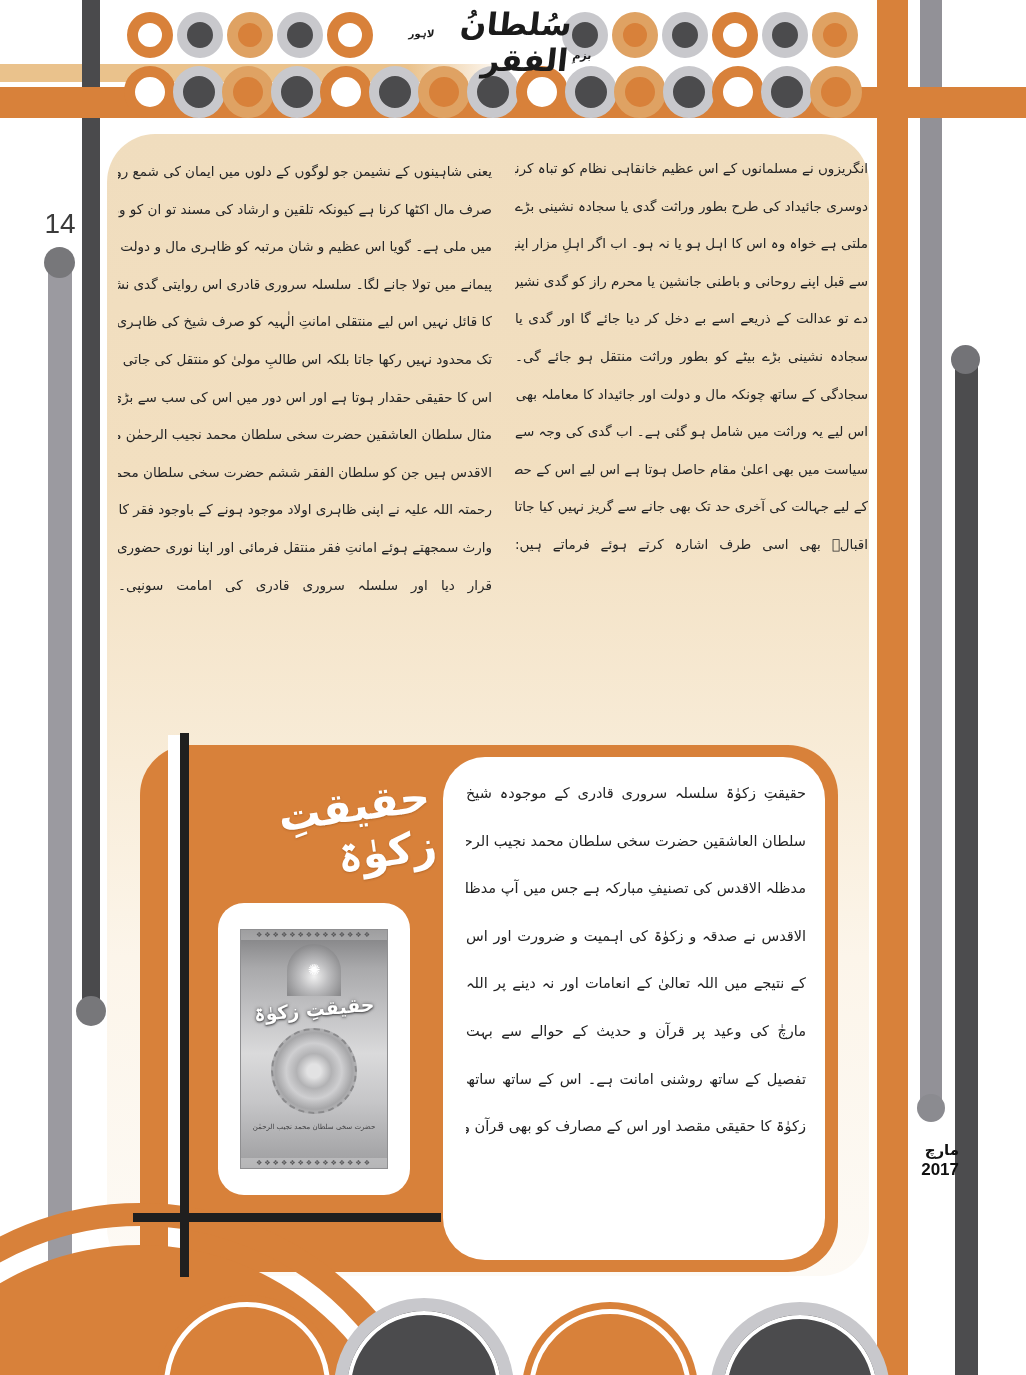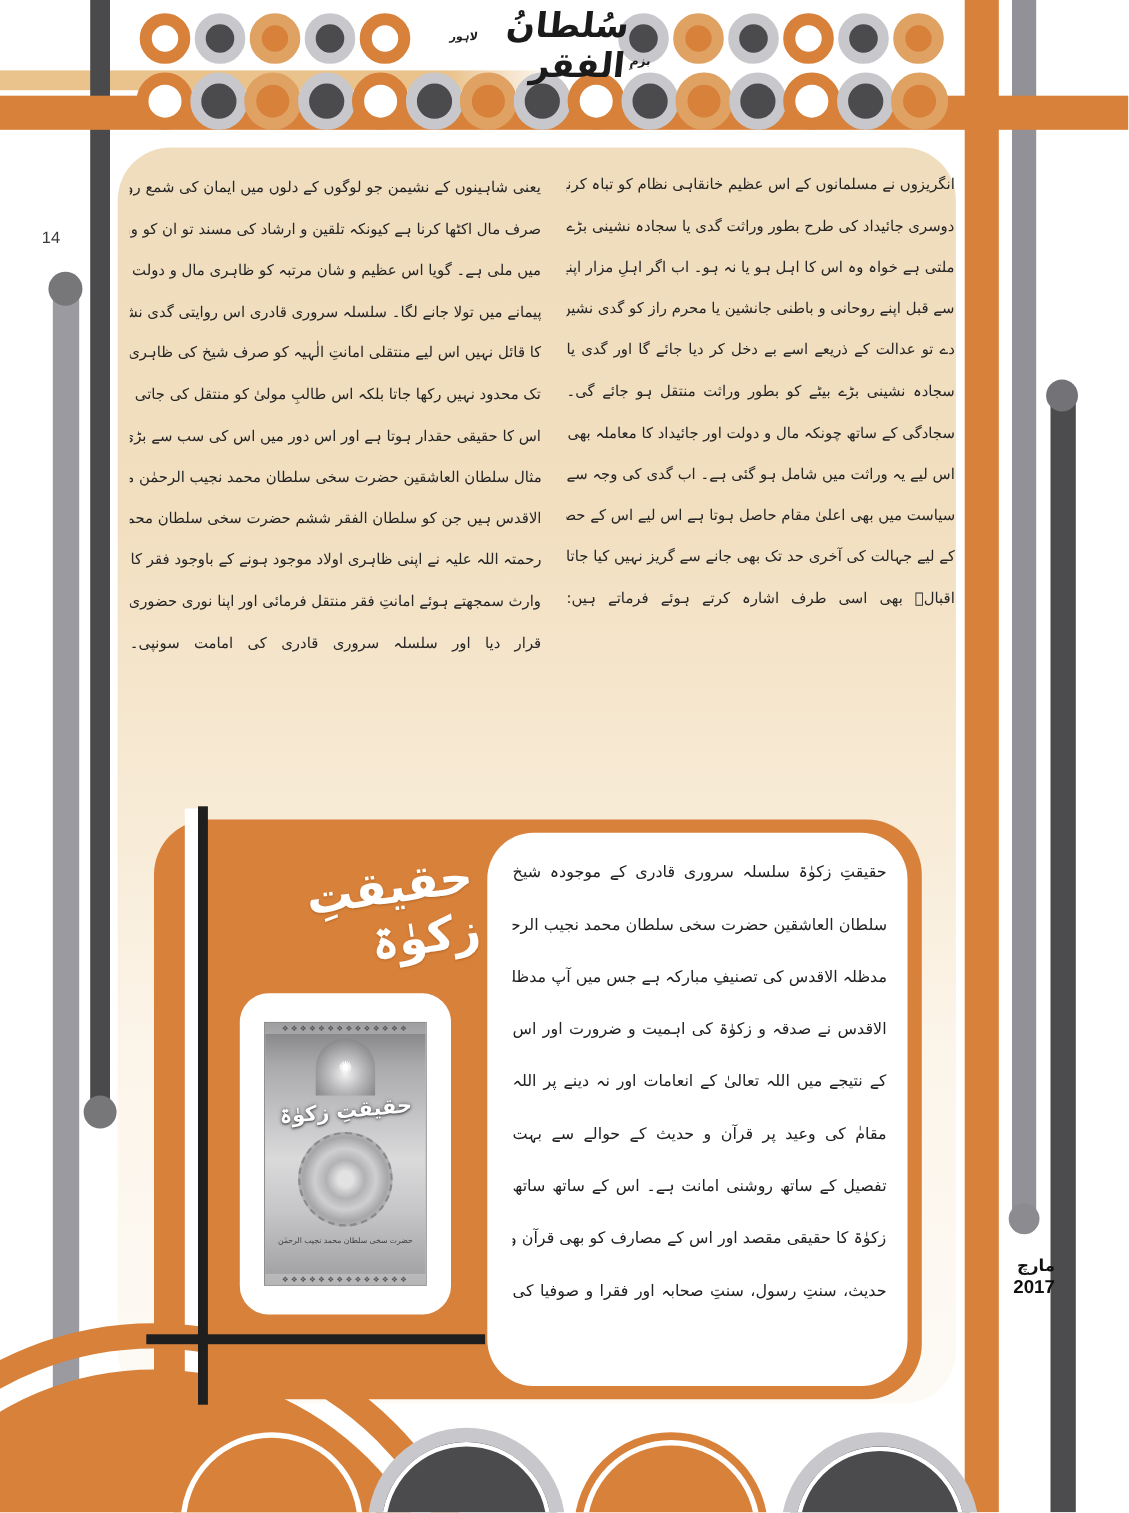--- a/index.html
+++ b/index.html
@@ -27,21 +27,21 @@
   
   .masthead{left:408px;top:6px;width:185px;height:72px;z-index:4;display:flex;align-items:center;
     justify-content:center;direction:rtl;color:#1b1b1b;transform:skewX(-6deg);}
   .masthead .pre{font-size:11px;font-weight:bold;margin-left:4px;margin-top:26px;}
   .masthead .main{font-size:31px;font-weight:bold;letter-spacing:-1px;}
   .masthead .city{font-size:10px;font-weight:bold;margin-right:4px;margin-top:-18px;}
   
   .content-box{left:107px;top:134px;width:762px;height:1142px;border-radius:48px;z-index:2;
     background:linear-gradient(180deg,#f0ddbe 0%,#f2dfc0 30%,#f8ecd8 55%,#fcf5ea 72%,#fdfaf5 100%);}
   .page-number{left:38px;top:208px;width:44px;height:30px;z-index:2;color:#3b3b3b;
-    font-family:"Liberation Sans",sans-serif;font-size:15px;text-align:left;}
+    font-family:"Liberation Sans",sans-serif;font-size:28px;text-align:center;}
   
   .ucol{z-index:3;direction:rtl;color:#262626;}
   .ucol .line{height:37.6px;line-height:37.6px;overflow:hidden;text-align:justify;
     text-align-last:justify;font-size:13.5px;white-space:nowrap;}
   .right-col{left:515px;top:150px;width:353px;}
   .left-col{left:118px;top:153px;width:374px;}
   .couplet{left:515px;top:604px;width:353px;}
   .couplet .line{height:38px;line-height:38px;overflow:hidden;text-align:center;
     text-align-last:center;font-size:13.5px;white-space:nowrap;direction:rtl;color:#262626;}
   
@@ -180,24 +180,23 @@
   <div class="abs black-hbar"></div>
   <div class="abs feature-title">حقیقتِ زکوٰۃ</div>
 
   <div class="abs inner-white"></div>
   <div class="abs feature-body">
       <div class="line">حقیقتِ زکوٰۃ سلسلہ سروری قادری کے موجودہ شیخ</div>
       <div class="line">سلطان العاشقین حضرت سخی سلطان محمد نجیب الرحمٰن</div>
       <div class="line">مدظلہ الاقدس کی تصنیفِ مبارکہ ہے جس میں آپ مدظلہ</div>
       <div class="line">الاقدس نے صدقہ و زکوٰۃ کی اہمیت و ضرورت اور اس</div>
       <div class="line">کے نتیجے میں اللہ تعالیٰ کے انعامات اور نہ دینے پر اللہ</div>
-      <div class="line">مقامٰ کی وعید پر قرآن و حدیث کے حوالے سے بہت</div>
+      <div class="line">مارچٰ کی وعید پر قرآن و حدیث کے حوالے سے بہت</div>
       <div class="line">تفصیل کے ساتھ روشنی امانت ہے۔ اس کے ساتھ ساتھ</div>
       <div class="line">زکوٰۃ کا حقیقی مقصد اور اس کے مصارف کو بھی قرآن و</div>
-      <div class="line">حدیث، سنتِ رسول، سنتِ صحابہ اور فقرا و صوفیا کی</div>
     </div>
 
   <div class="abs book-frame"></div>
   <div class="abs book-cover">
     <div class="orn" id="orn-top">❖❖❖❖❖❖❖❖❖❖❖❖❖❖</div>
     <div class="arch">
         <span>✺</span>
       </div>
     <div class="cover-title">حقیقتِ زکوٰۃ</div>
     <div class="medallion"></div>

